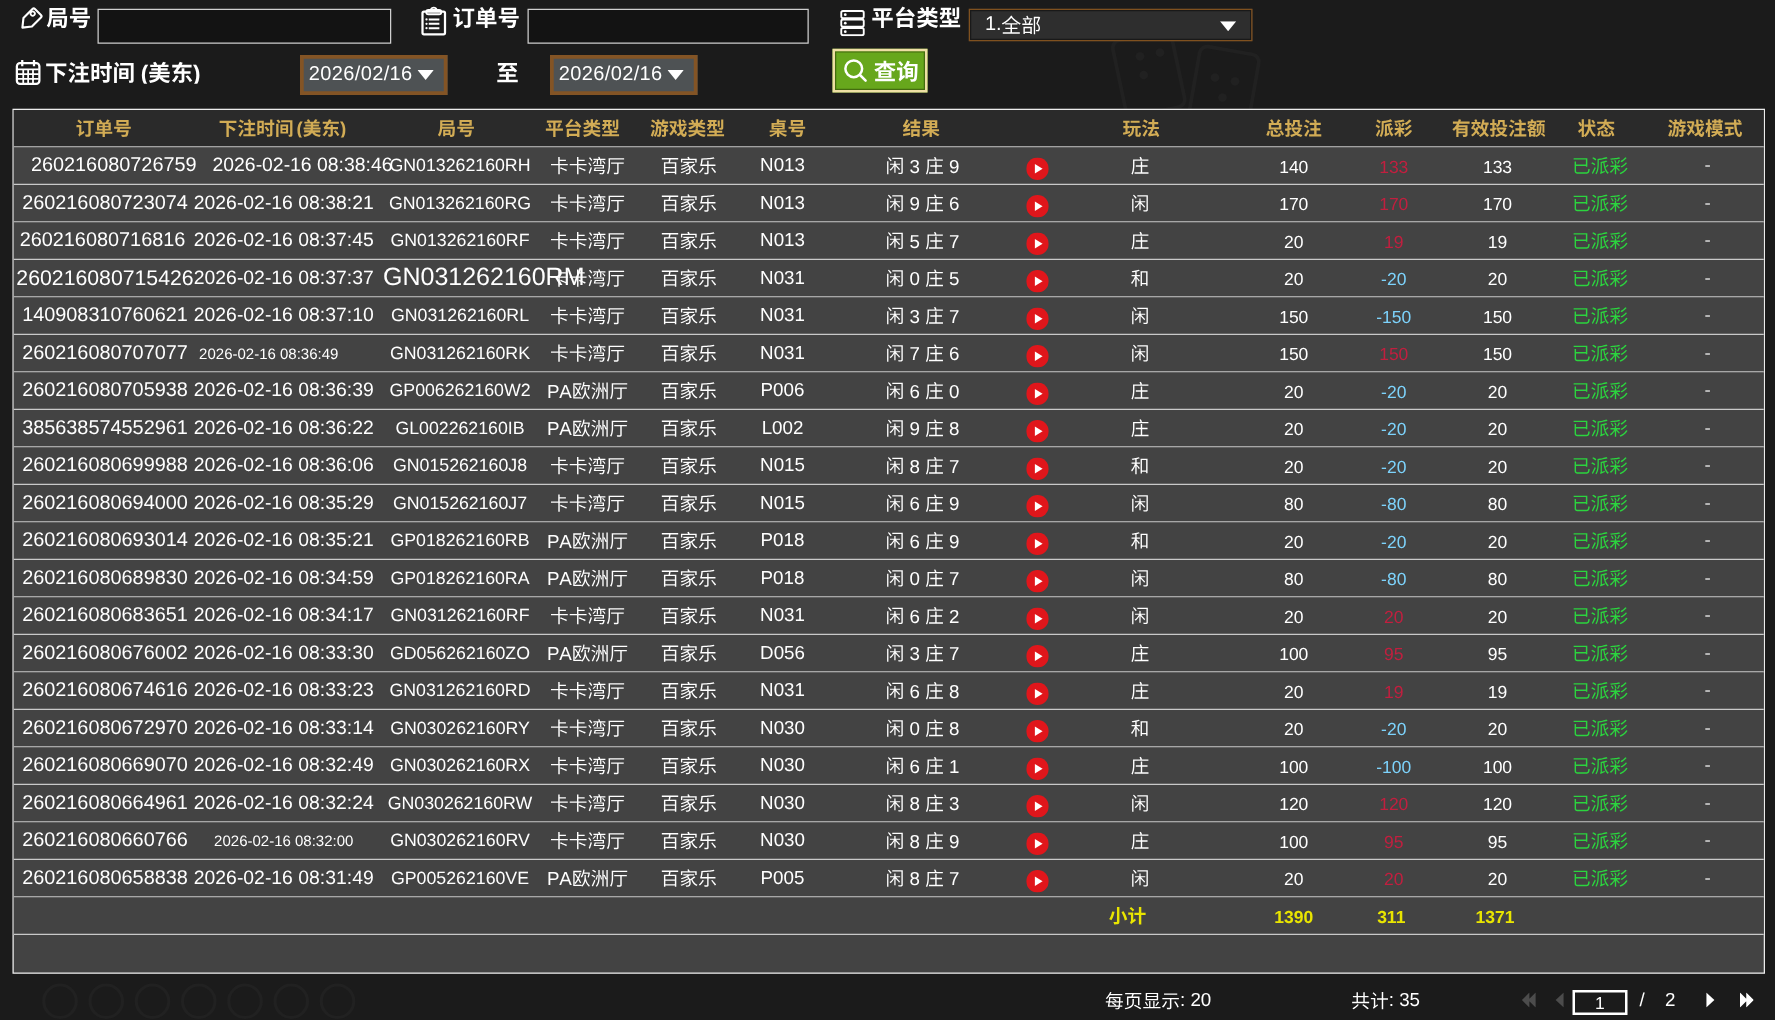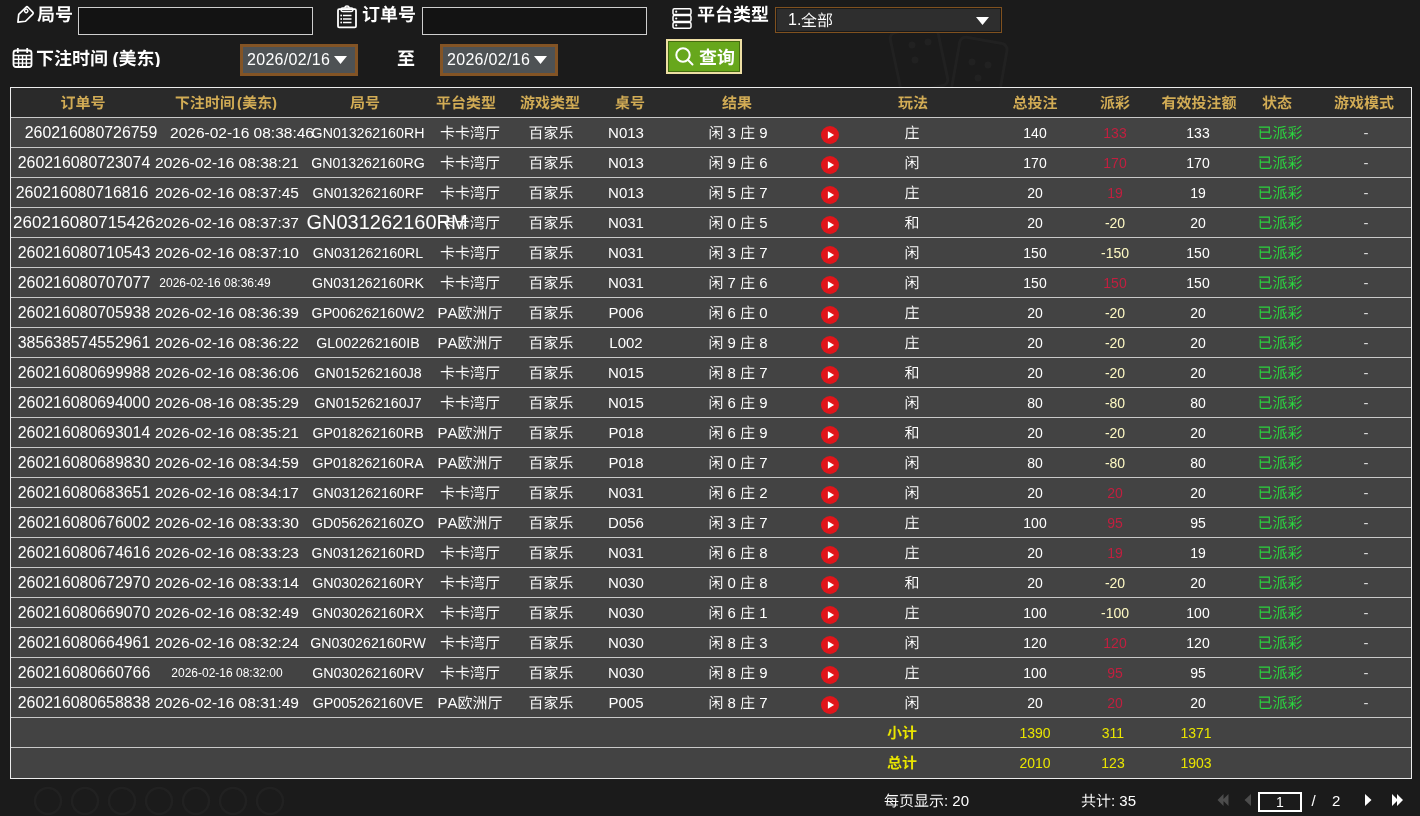--- a/index.html
+++ b/index.html
@@ -18,24 +18,24 @@
   display:flex; align-items:center; justify-content:center; gap:3px; }
 #tbl { position:absolute; left:10px; top:87px; width:1402px; height:692px;
   border:1px solid #ececec; background:#434343; }
 .thead { position:relative; height:30px; background:#2a2a2a; border-bottom:1px solid #c9c9c9; color:#d2ac55; }
 .row { position:relative; height:30px; background:#434343; border-bottom:1px solid #c9c9c9; }
 .row.last { border-bottom:none; height:30px; }
 .cl { position:absolute; top:0; height:29px; transform:translateX(-50%); display:flex;
   align-items:center; justify-content:center; white-space:nowrap; font-size:15px; }
 .num { font-size:14px; }
 .pr { color:#c11f3f; }
-.pg { color:#fef9c3; }
+.pg { color:#7dd3fc; }
 .st { color:#2bd53e; }
 .dash { color:#d8d8d8; font-size:15px; }
-.ynum { color:#e9e500; font-weight:normal; font-size:14px;text-align:right; }
+.ynum { color:#e9e500; font-weight:bold; font-size:14px;text-align:right; }
 .trow .cl { color:#e9e500; }
 #pager { position:absolute; left:0; top:779px; width:1420px; height:37px; }
 .ptxt { position:absolute; top:3px; height:37px; display:flex; align-items:center; font-size:15px; }
 </style></head>
 <body>
 <svg width="0" height="0" style="position:absolute">
     <defs>
 <path id="r0" d="M52 472H949V398H52ZM486 698H848V626H486ZM439 840H517V437H439ZM442 421H520V-80H442ZM534 232 573 290Q612 275 657 257Q703 239 749 220Q794 201 835 183Q875 165 904 150L863 84Q835 99 795 118Q756 137 710 157Q665 177 620 197Q574 216 534 232Z"></path>
 <path id="r1" d="M79 791 138 826Q159 802 182 774Q205 745 225 717Q245 690 257 667L195 627Q184 649 164 678Q145 707 122 736Q100 766 79 791ZM36 517 96 550Q117 527 139 500Q161 472 180 445Q199 418 209 396L146 359Q136 381 118 408Q100 436 78 464Q57 493 36 517ZM62 -10Q79 29 99 82Q119 135 139 195Q159 254 176 309L236 266Q221 214 203 158Q185 102 167 48Q148 -6 130 -53ZM775 622 829 653Q855 631 880 605Q906 578 927 552Q948 525 960 503L902 468Q891 491 870 518Q849 545 825 572Q800 600 775 622ZM377 153H867V93H377ZM404 282H809V356H330V414H881V223H404ZM380 282H454Q443 234 430 182Q417 130 405 93H330Q343 133 357 184Q371 236 380 282ZM847 153H922Q922 153 921 142Q920 130 917 122Q902 42 886 0Q869 -41 848 -59Q834 -69 819 -74Q804 -78 782 -79Q763 -81 727 -80Q692 -80 651 -77Q650 -63 645 -45Q640 -27 631 -14Q670 -17 705 -19Q740 -20 754 -20Q768 -20 777 -18Q785 -17 792 -12Q807 1 821 37Q834 73 847 145ZM315 748H955V685H315ZM672 717H741V445H672ZM397 652 460 634Q435 587 398 541Q360 496 323 465Q317 470 308 478Q298 485 287 492Q277 500 269 504Q307 533 341 572Q374 611 397 652ZM493 716H561V444H493ZM562 835 631 852Q649 823 664 787Q678 752 683 726L610 705Q606 731 592 768Q578 805 562 835Z"></path>
 <path id="r2" d="M162 778H953V705H162ZM126 778H202V437Q202 379 198 312Q194 245 183 176Q172 106 152 42Q131 -23 97 -76Q91 -69 79 -59Q67 -50 55 -41Q44 -32 34 -29Q66 21 85 80Q103 138 112 200Q121 262 124 322Q126 383 126 437ZM258 550H932V478H258ZM582 519H659V19Q659 -18 649 -37Q639 -55 611 -64Q583 -73 537 -75Q491 -77 420 -77Q417 -61 409 -39Q400 -18 392 -2Q429 -3 462 -3Q496 -3 521 -3Q547 -3 556 -3Q571 -2 576 2Q582 7 582 20Z"></path>
@@ -520,21 +520,21 @@
       <div class="cl st" style="left:1269px">
         <svg class="k" width="45" height="15" viewBox="0 0 3000 1000">
           <use href="#r8" transform="translate(0,880) scale(1,-1)"></use>
           <use href="#r9" transform="translate(1000,880) scale(1,-1)"></use>
           <use href="#r10" transform="translate(2000,880) scale(1,-1)"></use>
         </svg>
       </div>
       <div class="cl dash" style="left:1355px">-</div>
     </div>
 <div class="row">
-      <div class="cl" style="left:73px;font-size:15.9px">260216080710543</div>
+      <div class="cl" style="left:73px;font-size:15.9px">140908310760621</div>
       <div class="cl" style="left:216px;font-size:15.5px">2026-02-16 08:37:10</div>
       <div class="cl" style="left:357px;font-size:14.2px">GN031262160RL</div>
       <div class="cl" style="left:459px">
         <svg class="k" width="60" height="15" viewBox="0 0 4000 1000">
           <use href="#r0" transform="translate(0,880) scale(1,-1)"></use>
           <use href="#r0" transform="translate(1000,880) scale(1,-1)"></use>
           <use href="#r1" transform="translate(2000,880) scale(1,-1)"></use>
           <use href="#r2" transform="translate(3000,880) scale(1,-1)"></use>
         </svg>
       </div>
@@ -778,21 +778,21 @@
         <svg class="k" width="45" height="15" viewBox="0 0 3000 1000">
           <use href="#r8" transform="translate(0,880) scale(1,-1)"></use>
           <use href="#r9" transform="translate(1000,880) scale(1,-1)"></use>
           <use href="#r10" transform="translate(2000,880) scale(1,-1)"></use>
         </svg>
       </div>
       <div class="cl dash" style="left:1355px">-</div>
     </div>
 <div class="row">
       <div class="cl" style="left:73px;font-size:15.9px">260216080694000</div>
-      <div class="cl" style="left:216px;font-size:15.5px">2026-08-16 08:35:29</div>
+      <div class="cl" style="left:216px;font-size:15.5px">2026-02-16 08:35:29</div>
       <div class="cl" style="left:357px;font-size:14.2px">GN015262160J7</div>
       <div class="cl" style="left:459px">
         <svg class="k" width="60" height="15" viewBox="0 0 4000 1000">
           <use href="#r0" transform="translate(0,880) scale(1,-1)"></use>
           <use href="#r0" transform="translate(1000,880) scale(1,-1)"></use>
           <use href="#r1" transform="translate(2000,880) scale(1,-1)"></use>
           <use href="#r2" transform="translate(3000,880) scale(1,-1)"></use>
         </svg>
       </div>
       <div class="cl" style="left:540px">
@@ -1351,31 +1351,20 @@
 <div class="row trow">
       <div class="cl" style="left:891px">
         <svg class="k" width="30" height="15" viewBox="0 0 2000 1000">
           <use href="#b46" transform="translate(0,880) scale(1,-1)"></use>
           <use href="#b47" transform="translate(1000,880) scale(1,-1)"></use>
         </svg>
       </div>
       <div class="cl ynum" style="left:1024px">1390</div>
       <div class="cl ynum" style="left:1102px">311</div>
       <div class="cl ynum" style="left:1185px">1371</div>
-    </div>
-    <div class="row trow last">
-      <div class="cl" style="left:891px">
-        <svg class="k" width="30" height="15" viewBox="0 0 2000 1000">
-          <use href="#b35" transform="translate(0,880) scale(1,-1)"></use>
-          <use href="#b47" transform="translate(1000,880) scale(1,-1)"></use>
-        </svg>
-      </div>
-      <div class="cl ynum" style="left:1024px">2010</div>
-      <div class="cl ynum" style="left:1102px">123</div>
-      <div class="cl ynum" style="left:1185px">1903</div>
     </div>
 </div>
 
 <div id="pager">
 <div class="ptxt" style="left:884px">
       <svg class="k" width="60" height="15" viewBox="0 0 4000 1000">
         <use href="#r53" transform="translate(0,880) scale(1,-1)"></use>
         <use href="#r54" transform="translate(1000,880) scale(1,-1)"></use>
         <use href="#r55" transform="translate(2000,880) scale(1,-1)"></use>
         <use href="#r56" transform="translate(3000,880) scale(1,-1)"></use>

